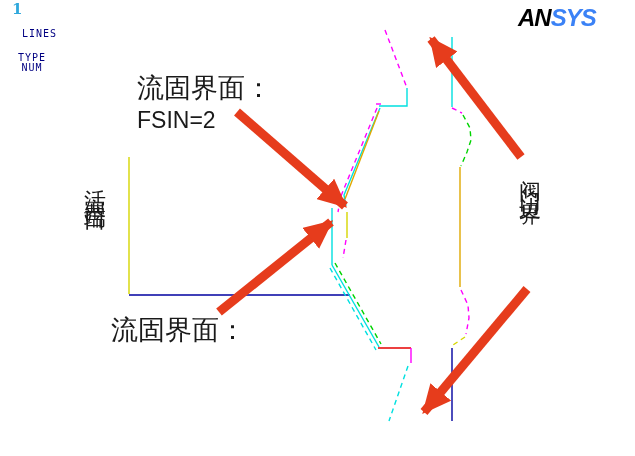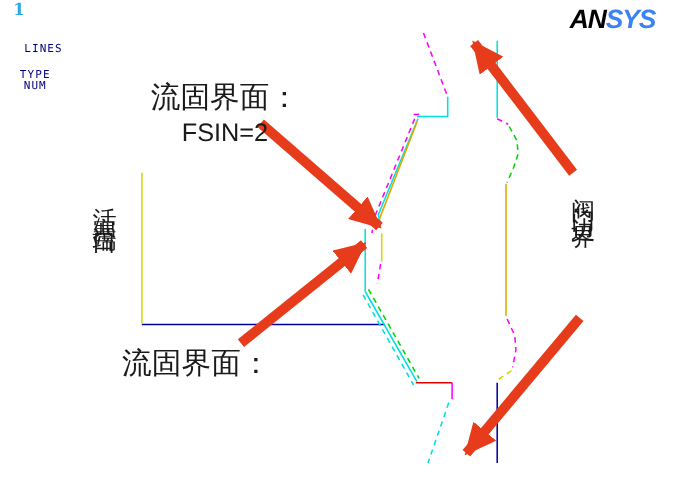--- a/index.html
+++ b/index.html
@@ -7,40 +7,40 @@
     width:635px;height:456px;position:relative;background:#ffffff;
     overflow:hidden;font-family:"Liberation Sans",sans-serif;
   }
   .plot-info{position:absolute;left:12px;top:2px;color:#000082;}
   .plot-num{
     font-family:"DejaVu Serif",serif;font-weight:bold;font-size:15px;
     color:#2fa8dc;line-height:1;
   }
   .plot-line{
     font-family:"DejaVu Sans Mono",monospace;font-size:10px;letter-spacing:1px;
-    line-height:1;margin-top:17px;
+    line-height:1;margin-top:6px;
   }
   .plot-line.l1{position:absolute;left:10px;top:21px;}
   .plot-line.l2{position:absolute;left:6px;top:45px;text-align:center;}
   .logo{
     position:absolute;left:518px;top:6px;
     font-family:"Liberation Sans",sans-serif;font-weight:900;font-style:italic;
     font-size:24px;letter-spacing:-1px;line-height:1;
   }
   .logo-an{color:#000000;}
   .logo-sys{color:#3b82f6;}
   figure.model{position:absolute;left:0;top:0;margin:0;}
   .callout{
     position:absolute;color:#1a1a1a;line-height:1.25;
   }
   .callout .cjk{
     font-family:"Liberation Serif",serif;font-size:27px;white-space:nowrap;
   }
   .callout .code{
-    font-family:"Liberation Sans",sans-serif;font-size:23px;white-space:nowrap;text-align:center;
+    font-family:"Liberation Sans",sans-serif;font-size:23px;white-space:nowrap;
   }
   .vlabel{
     position:absolute;writing-mode:vertical-rl;text-orientation:upright;
     font-family:"Liberation Serif",serif;font-size:22px;color:#1a1a1a;
     letter-spacing:8px;line-height:1;
   }
   .vlabel.piston{left:84px;top:172px;}
   .vlabel.valve{left:519px;top:163px;}
   .fsin2{left:137px;top:72px;}
   .fsin1{left:111px;top:314px;}

